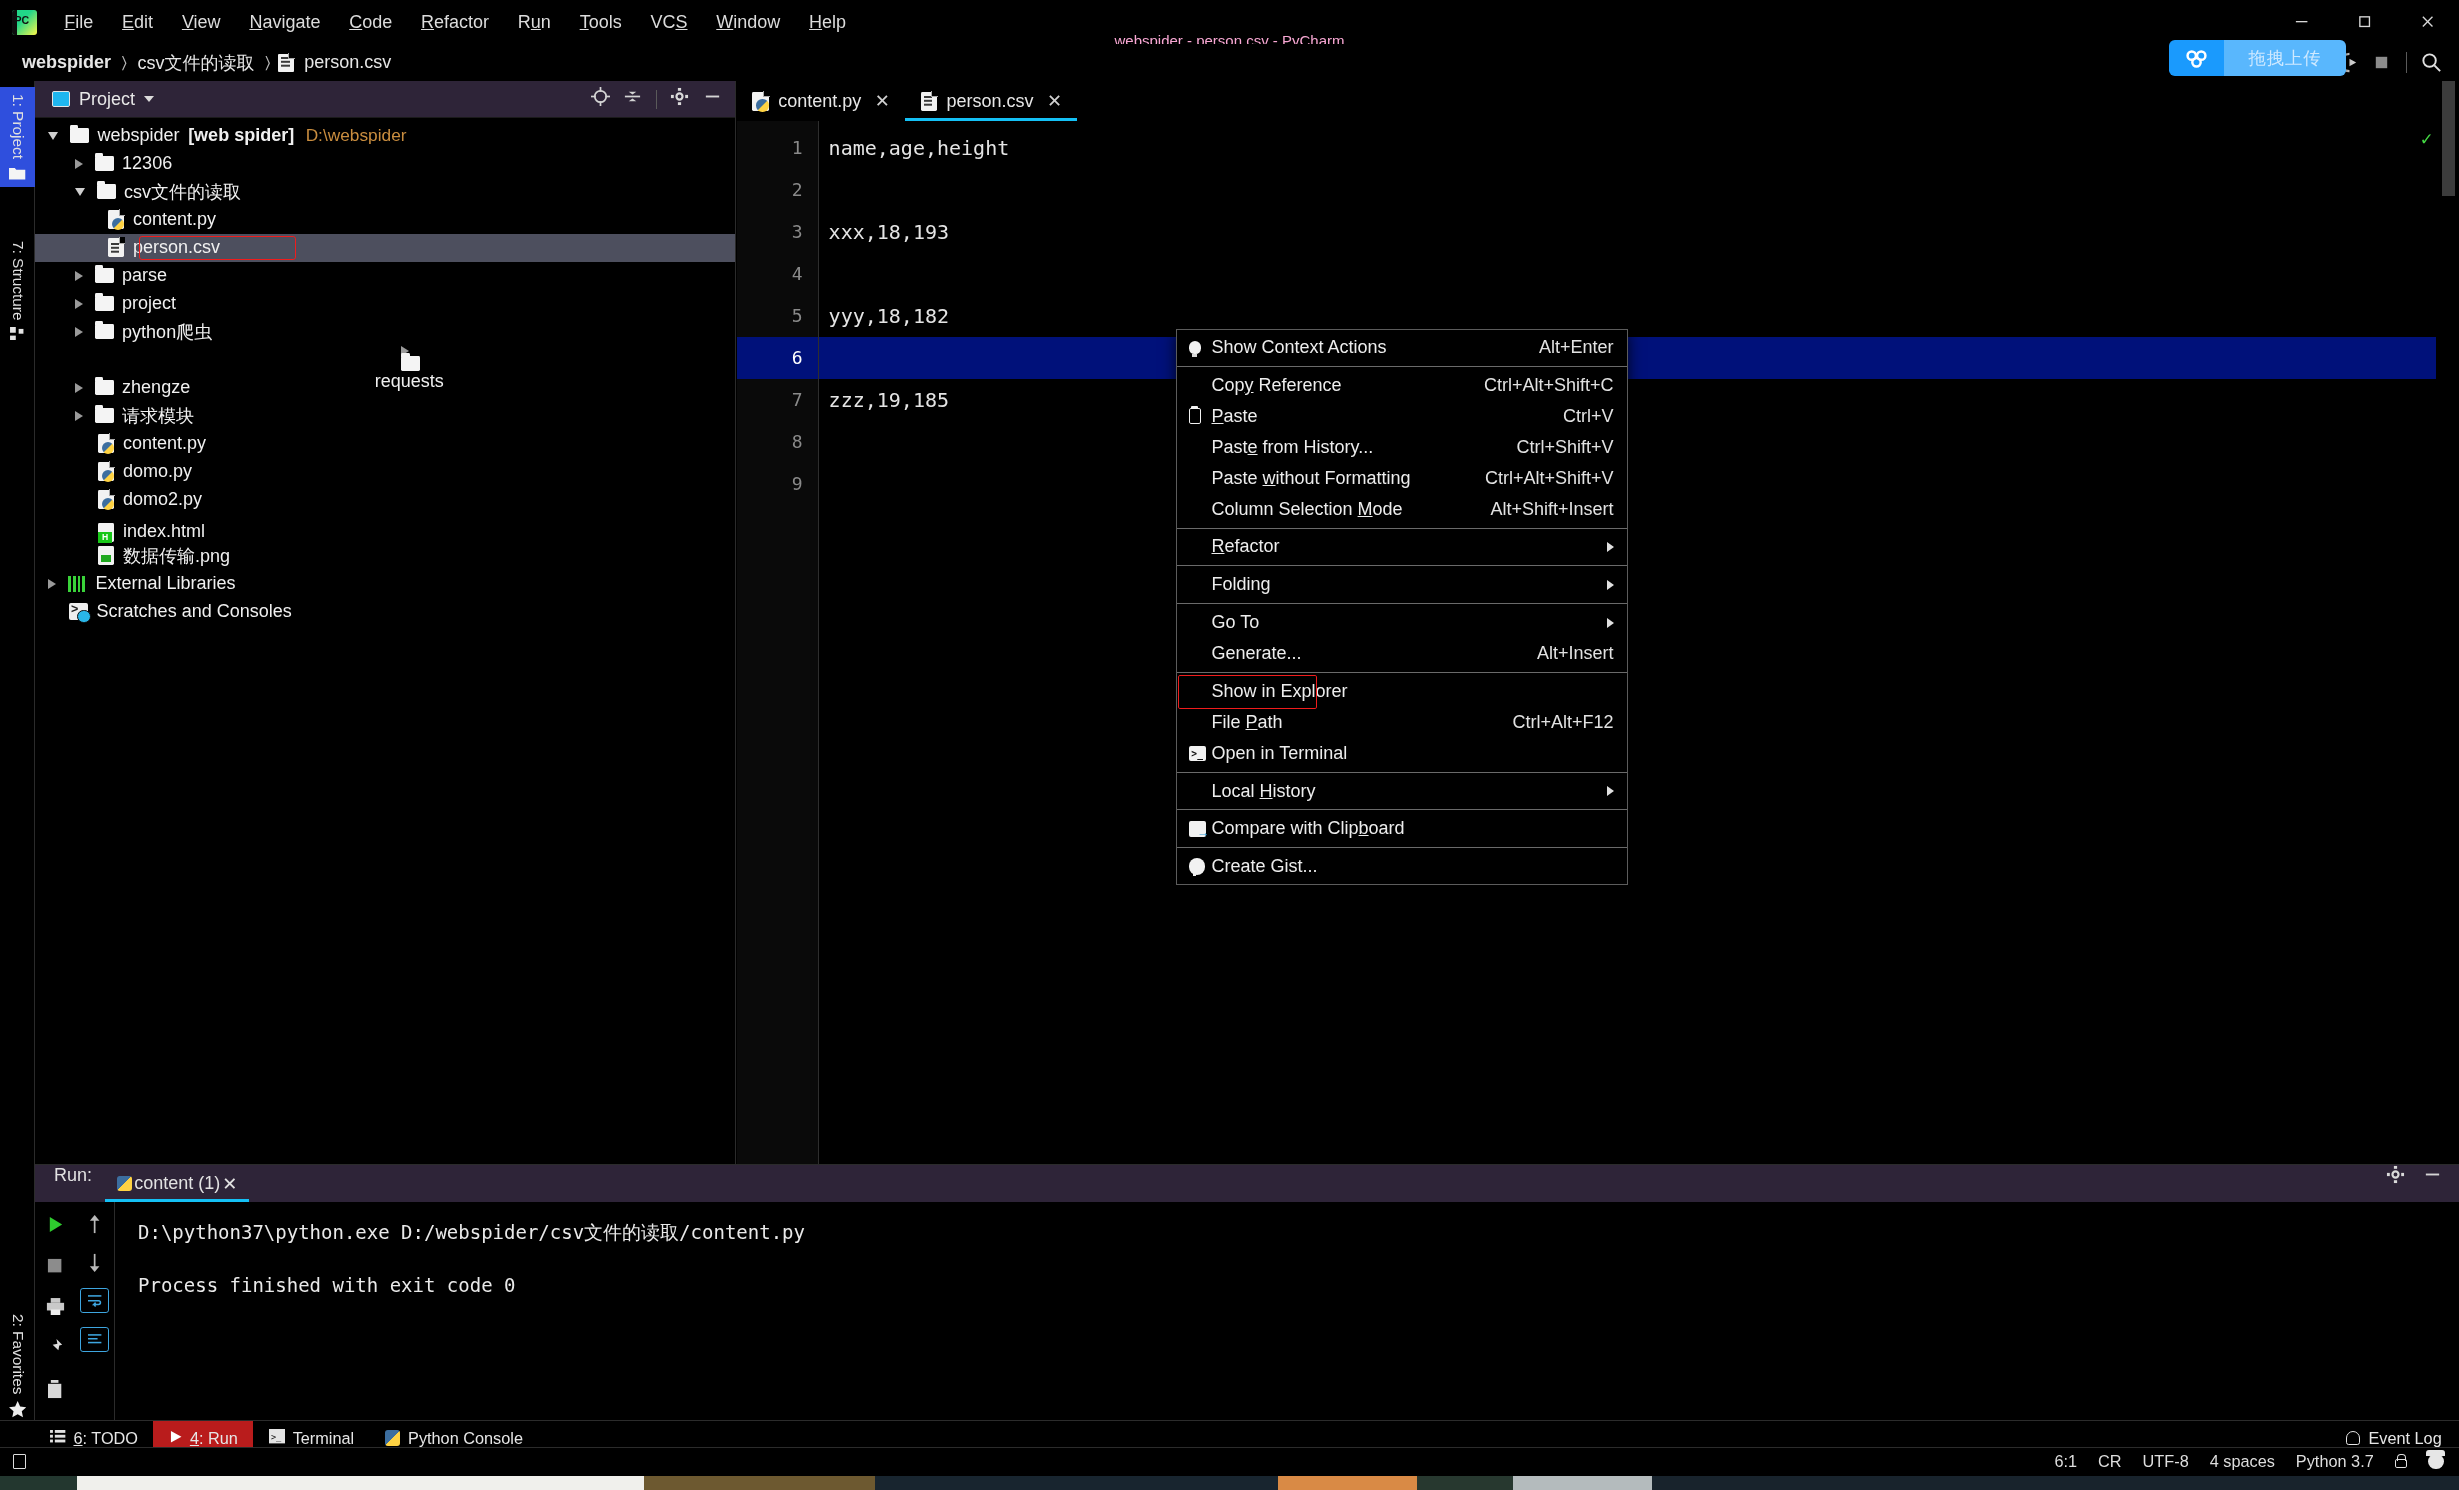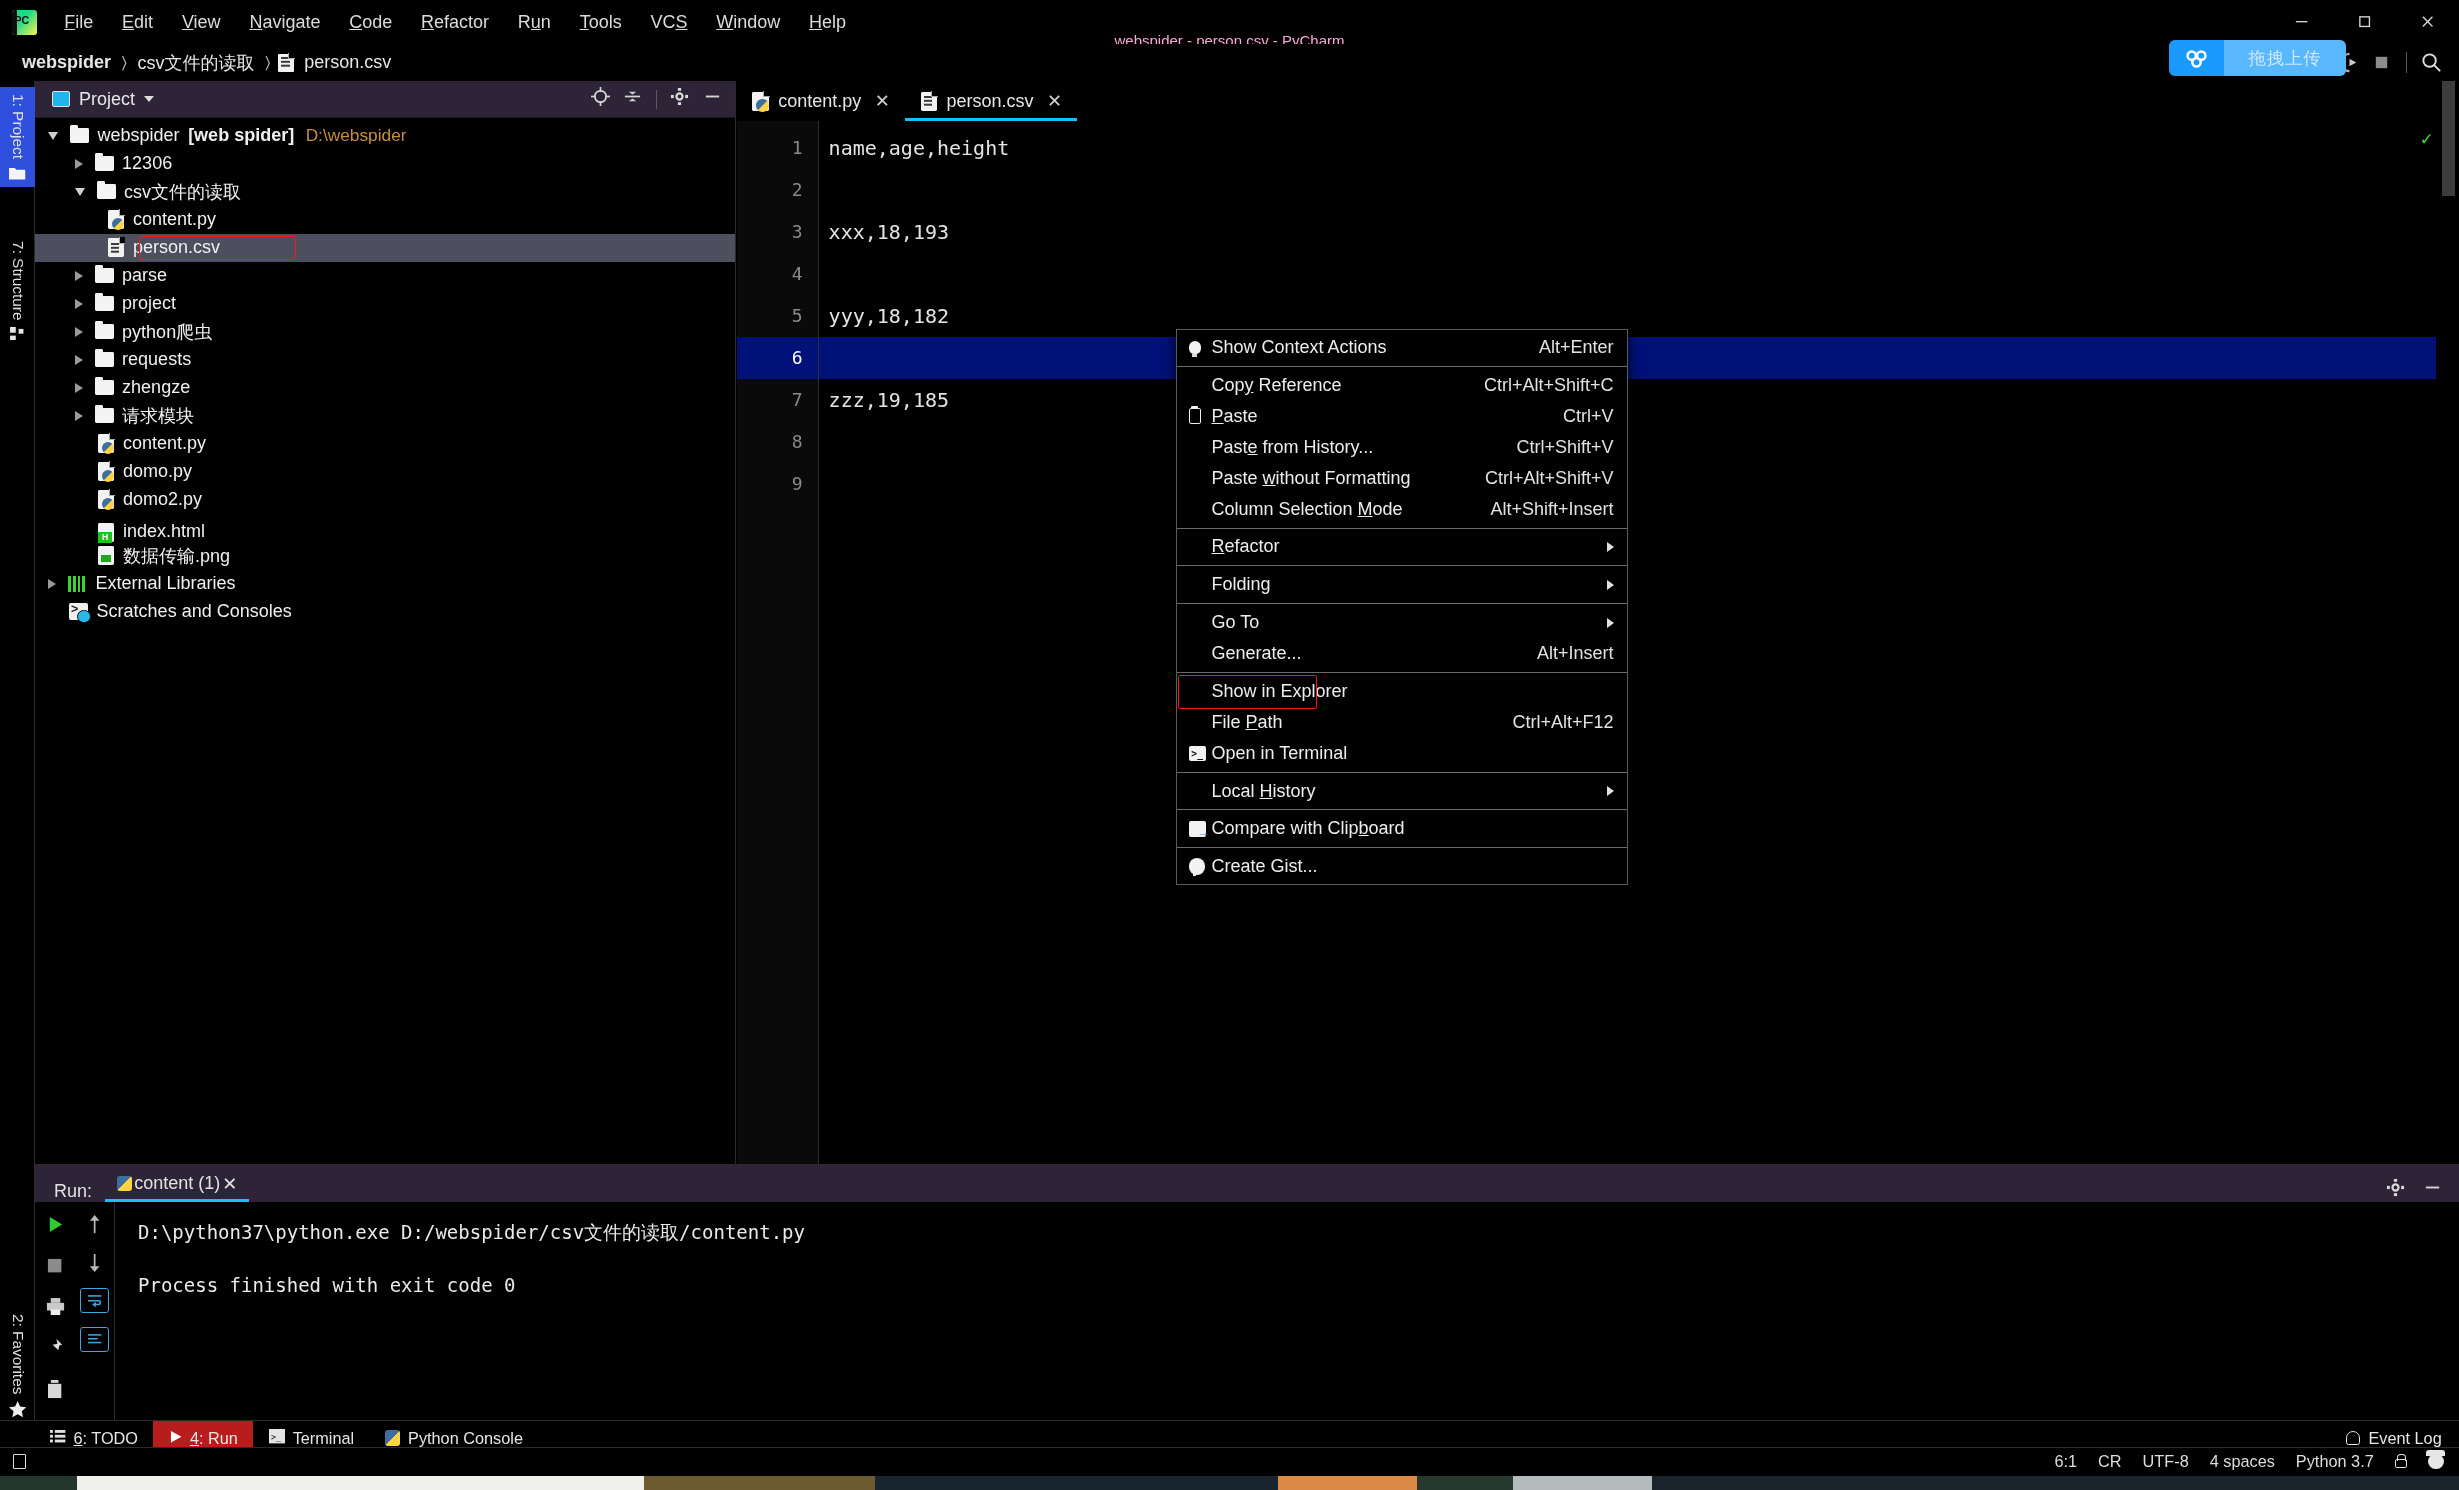--- a/index.html
+++ b/index.html
@@ -322,21 +322,21 @@
     content:"→"; position:absolute; right:-3.8px; bottom:-2.9px; color:#2f9bd6;
     font-size:12.5px; font-weight:bold;
   }
 
   
   .runpanel {
     position: absolute; left: 35px; right: 0; bottom: 55px; height: 271px;
     background: #000; border-top: 1px solid #2b2b2b;
   }
   .rp-header {
-    height: 37px; background: #2e2438; display: flex; align-items: flex-end;
+    height: 37px; background: #2e2438; display: flex; align-items: flex-start;
     padding-left: 19px; color: #e2e2e2; font-size: 18px; gap: 13.4px;
   }
   .rp-tab {
     display: flex; align-items: center; gap: 2px; position: relative;
     padding: 0 11.5px; height: 37px;
   }
   .rp-tab.active::after {
     content:""; position:absolute; left:0; right:0; bottom:0; height:2.9px; background:#14c0f5;
   }
   .rp-header-icons { margin-left:auto; display:flex; gap:17.3px; padding-right:17.3px; color:#d2d2d2; }
@@ -621,21 +621,21 @@
     <div class="tree-row" style="padding-left:40px;">
       <span class="tw"></span>
       <span class="folder" style="margin-left:11.5px;"></span>
       <span class="lbl">project</span>
     </div>
     <div class="tree-row" style="padding-left:40px;">
       <span class="tw"></span>
       <span class="folder" style="margin-left:11.5px;"></span>
       <span class="lbl">python爬虫</span>
     </div>
-    <div class="tree-row" style="padding-left:40px;">
+    <div class="tree-row" style="padding-left:40px;flex-direction:column;">
       <span class="tw"></span>
       <span class="folder" style="margin-left:11.5px;"></span>
       <span class="lbl">requests</span>
     </div>
     <div class="tree-row" style="padding-left:40px;">
       <span class="tw"></span>
       <span class="folder" style="margin-left:11.5px;"></span>
       <span class="lbl">zhengze</span>
     </div>
     <div class="tree-row" style="padding-left:40px;">

